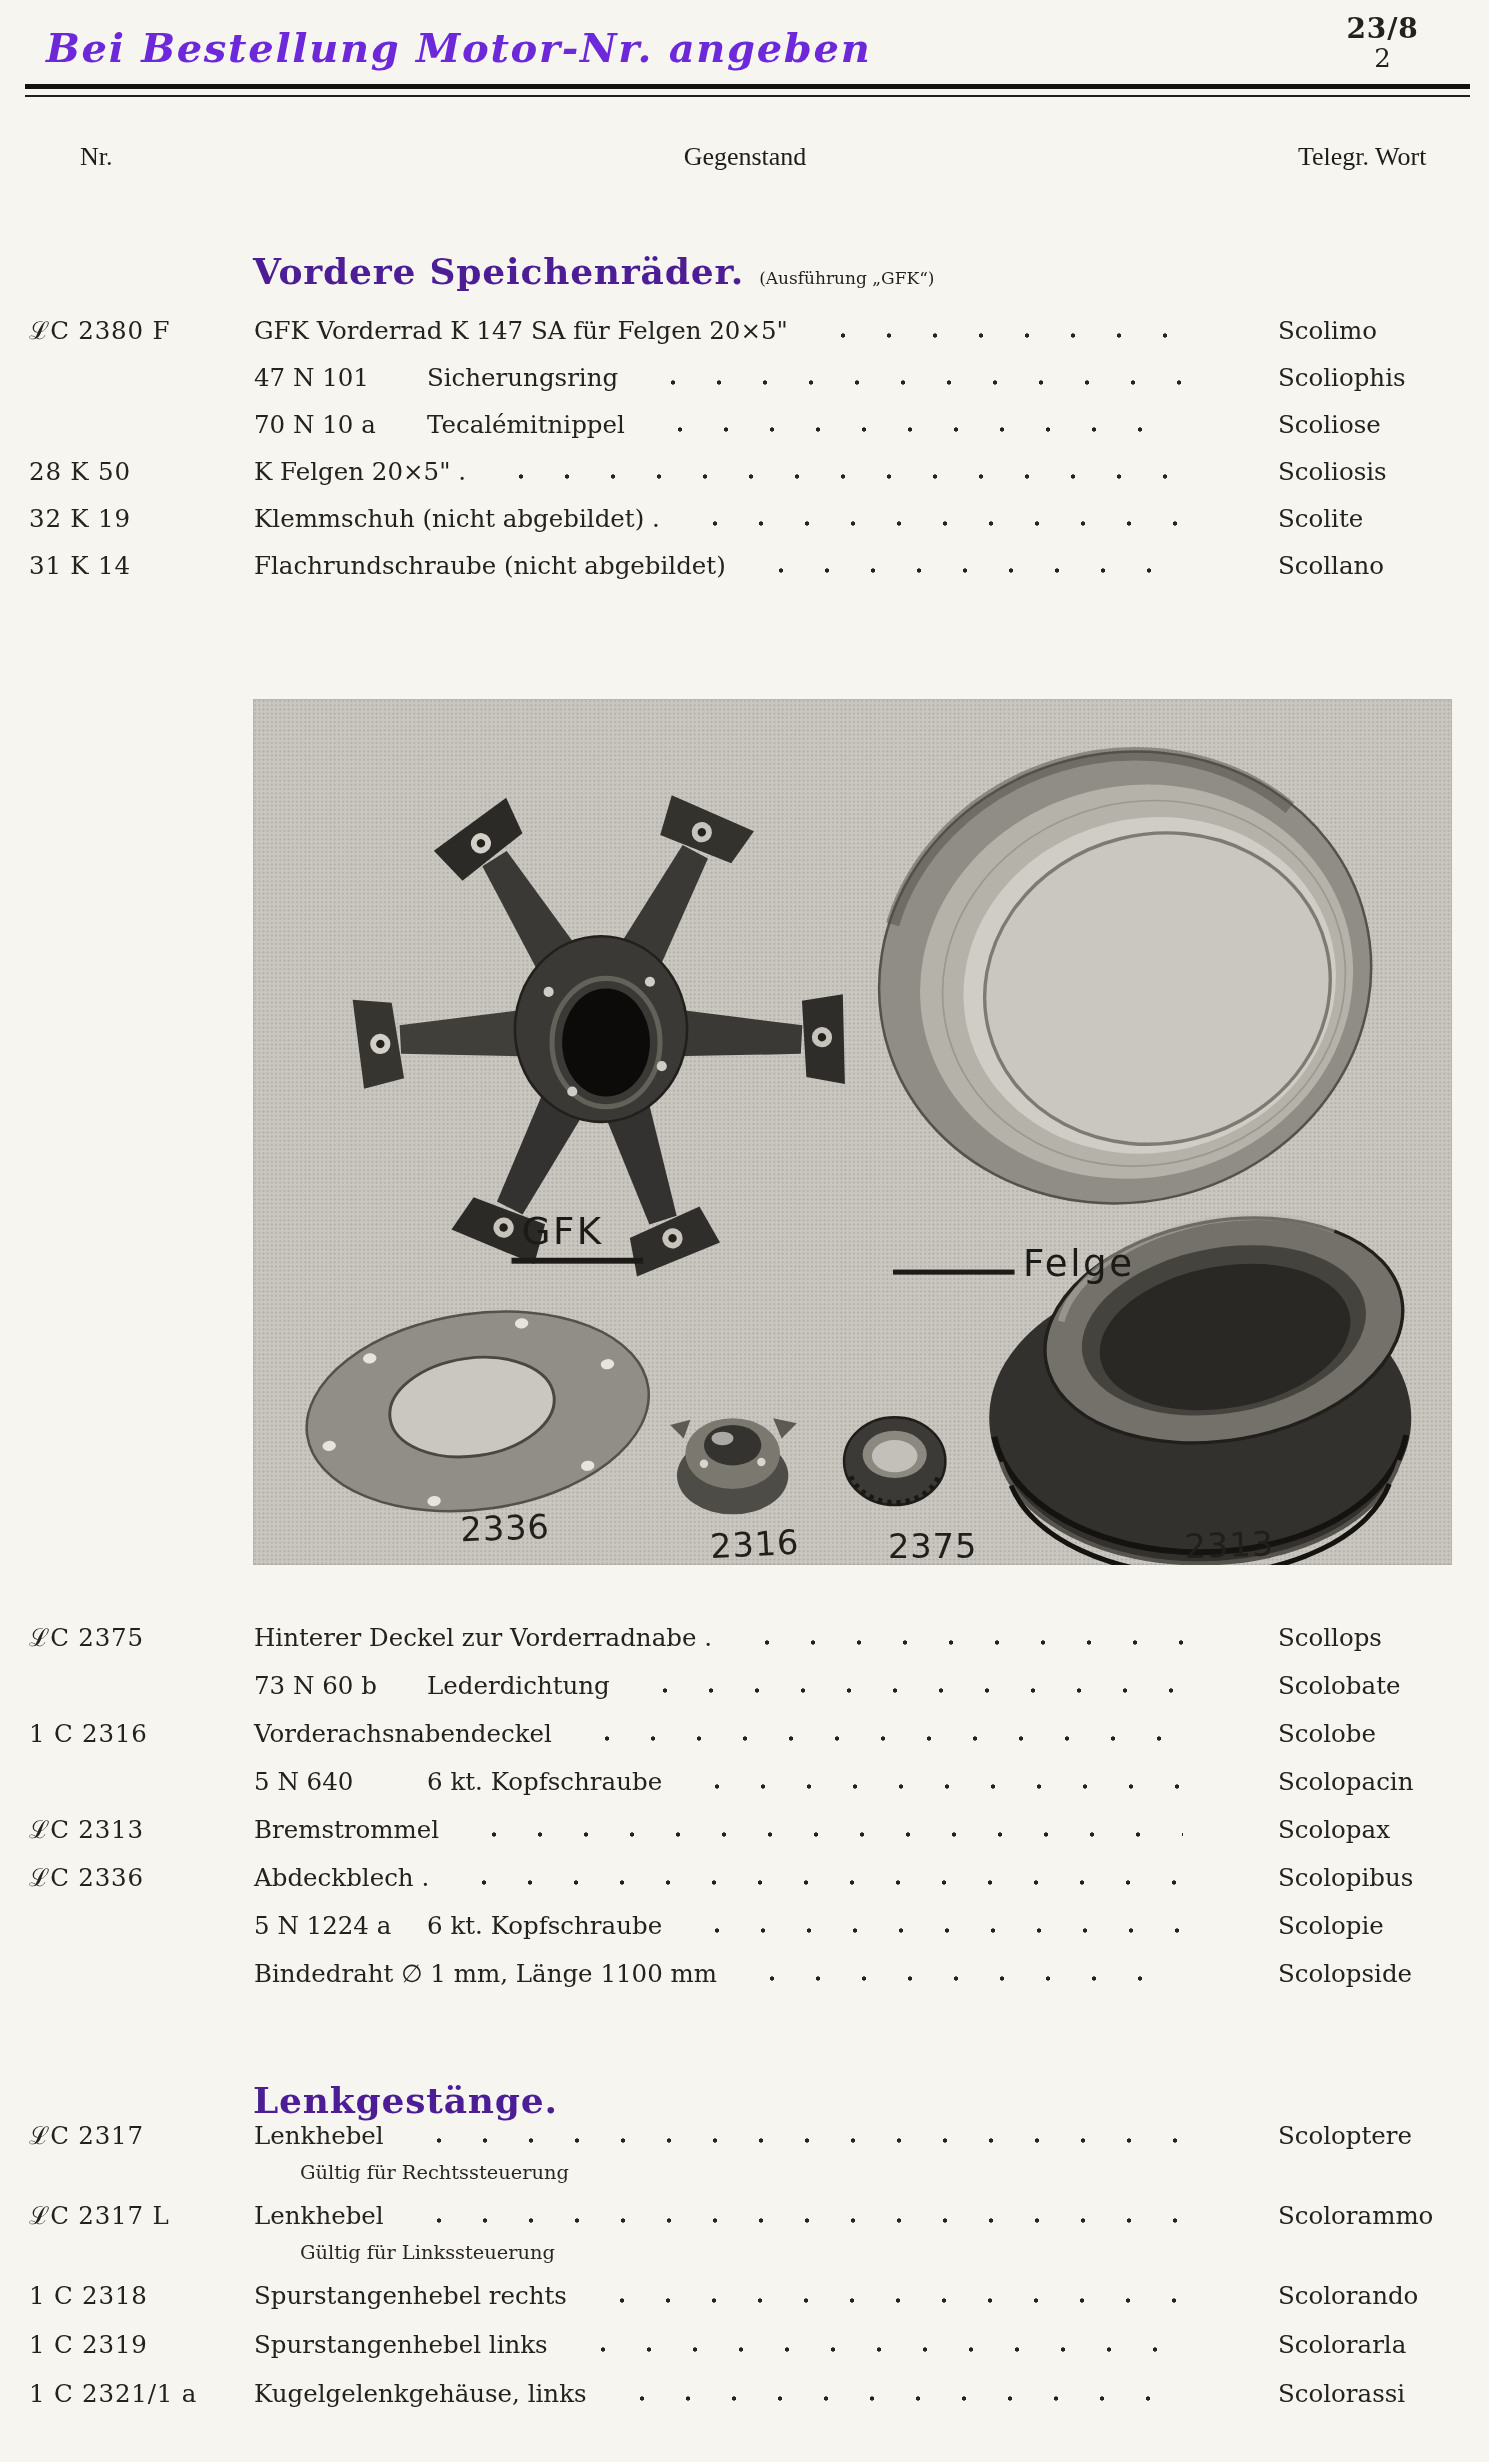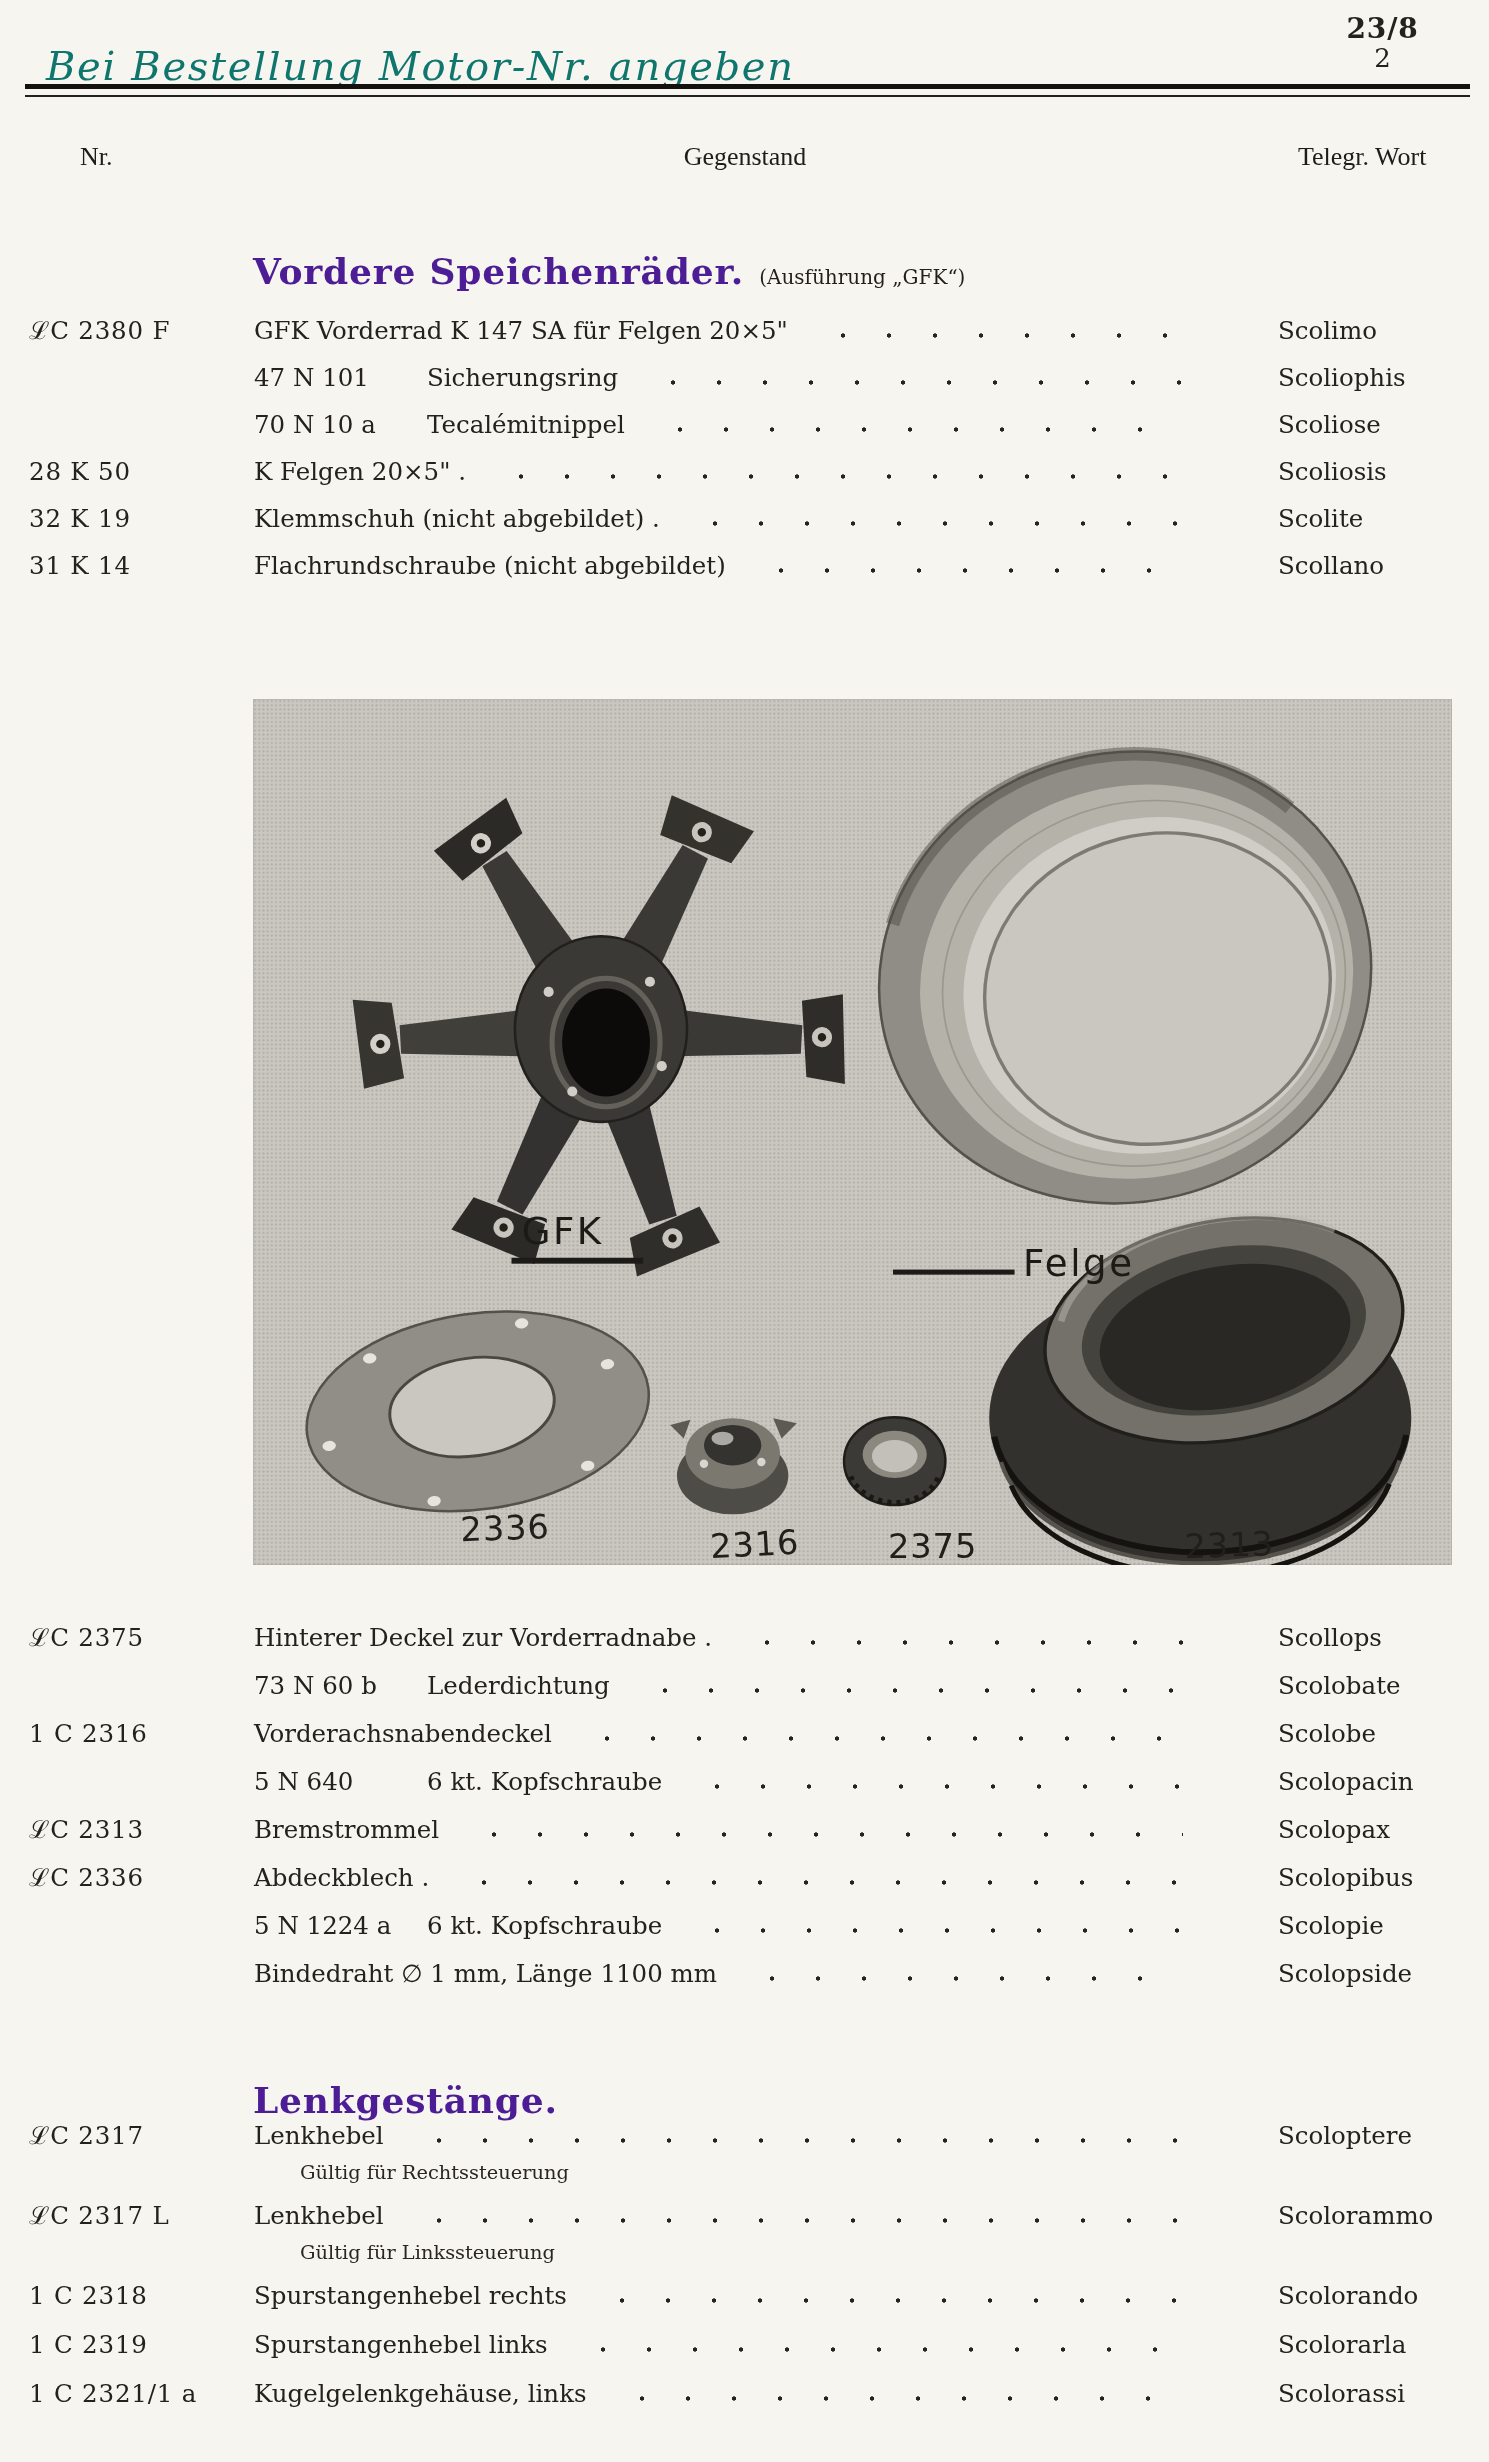--- a/index.html
+++ b/index.html
@@ -4,41 +4,41 @@
 <style>
   html,body{margin:0;padding:0;}
   body{
     width:1490px;height:2462px;position:relative;overflow:hidden;
     background:#f7f5f0;
     font-family:"DejaVu Serif", serif;
     color:#24221e;
   }
   
   .hdr-title{
-    position:absolute;left:46px;top:43px;
-    font-style:italic;font-weight:normal;font-size:40px;letter-spacing:1.7px;
-    color:#0f766e;
+    position:absolute;left:46px;top:24px;
+    font-style:italic;font-weight:bold;font-size:40px;letter-spacing:1.7px;
+    color:#6d28d9;
   }
   .page-ref{position:absolute;right:61px;top:11.8px;text-align:center;width:93px;}
   .page-ref .top{font-size:28px;font-weight:bold;letter-spacing:0.8px;}
   .page-ref .bottom{font-size:26px;margin-top:-1.7px;}
   .rule{
     position:absolute;left:25px;right:20px;top:84px;height:5.9px;
     border-top:5px solid #14120f;border-bottom:2.5px solid #23211d;
   }
   .cols{position:absolute;left:0;top:142px;width:100%;height:34px;font-size:26px;color:#1f1d19;font-family:Liberation Serif, serif;}
   .col-nr{position:absolute;left:80px;}
   .col-gegenstand{position:absolute;left:0;width:100%;text-align:center;}
   .col-telegr{position:absolute;left:1298px;}
 
   
   .section{position:absolute;left:0;width:1490px;}
   .sec-title-line{padding-left:253px;white-space:nowrap;}
   .sec-title{font-size:36px;font-weight:bold;letter-spacing:0.8px;color:#4c1d95;}
-  .sec-subtitle{font-size:20px;margin-left:15px;color:#221f1b;}
+  .sec-subtitle{font-size:17px;margin-left:15px;color:#221f1b;}
   .rows{width:100%;}
   .row{
     display:flex;align-items:flex-start;
     padding-left:29px;font-size:24.5px;line-height:30px;
     color:#24221d;
   }
   .rows-0 .row{height:47px;}
   .rows-1 .row{height:48px;}
   .rows-2 .row{height:49px;}
   .rows-2 .row.has-note{height:41px;}

